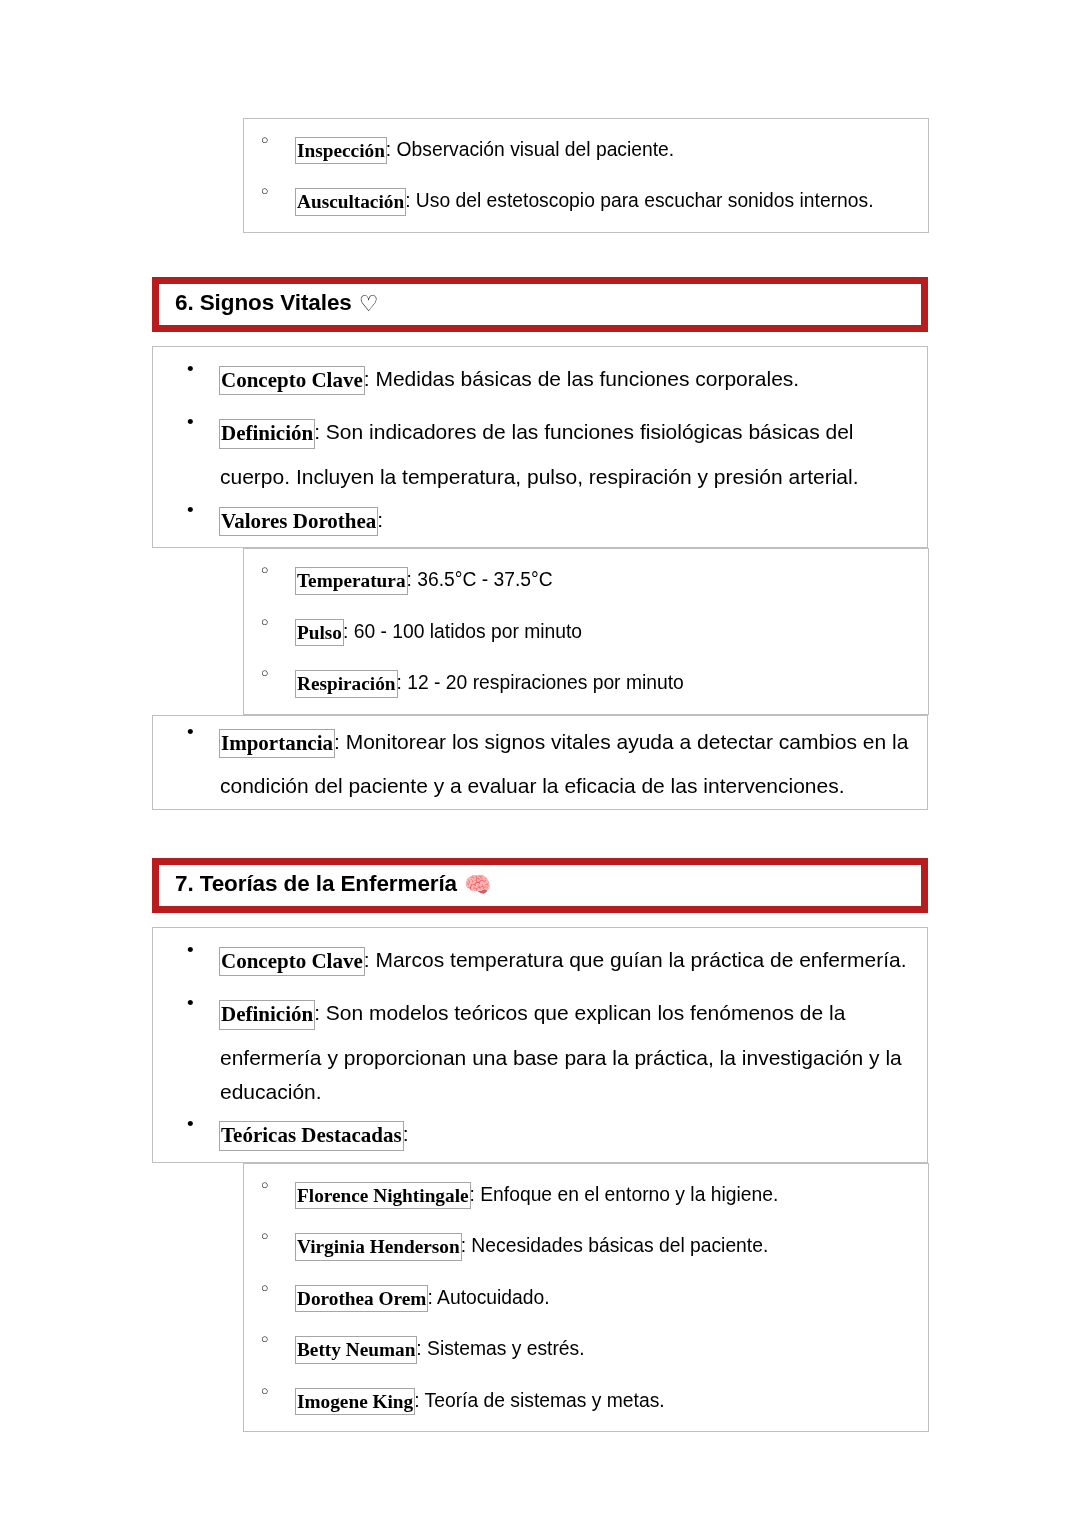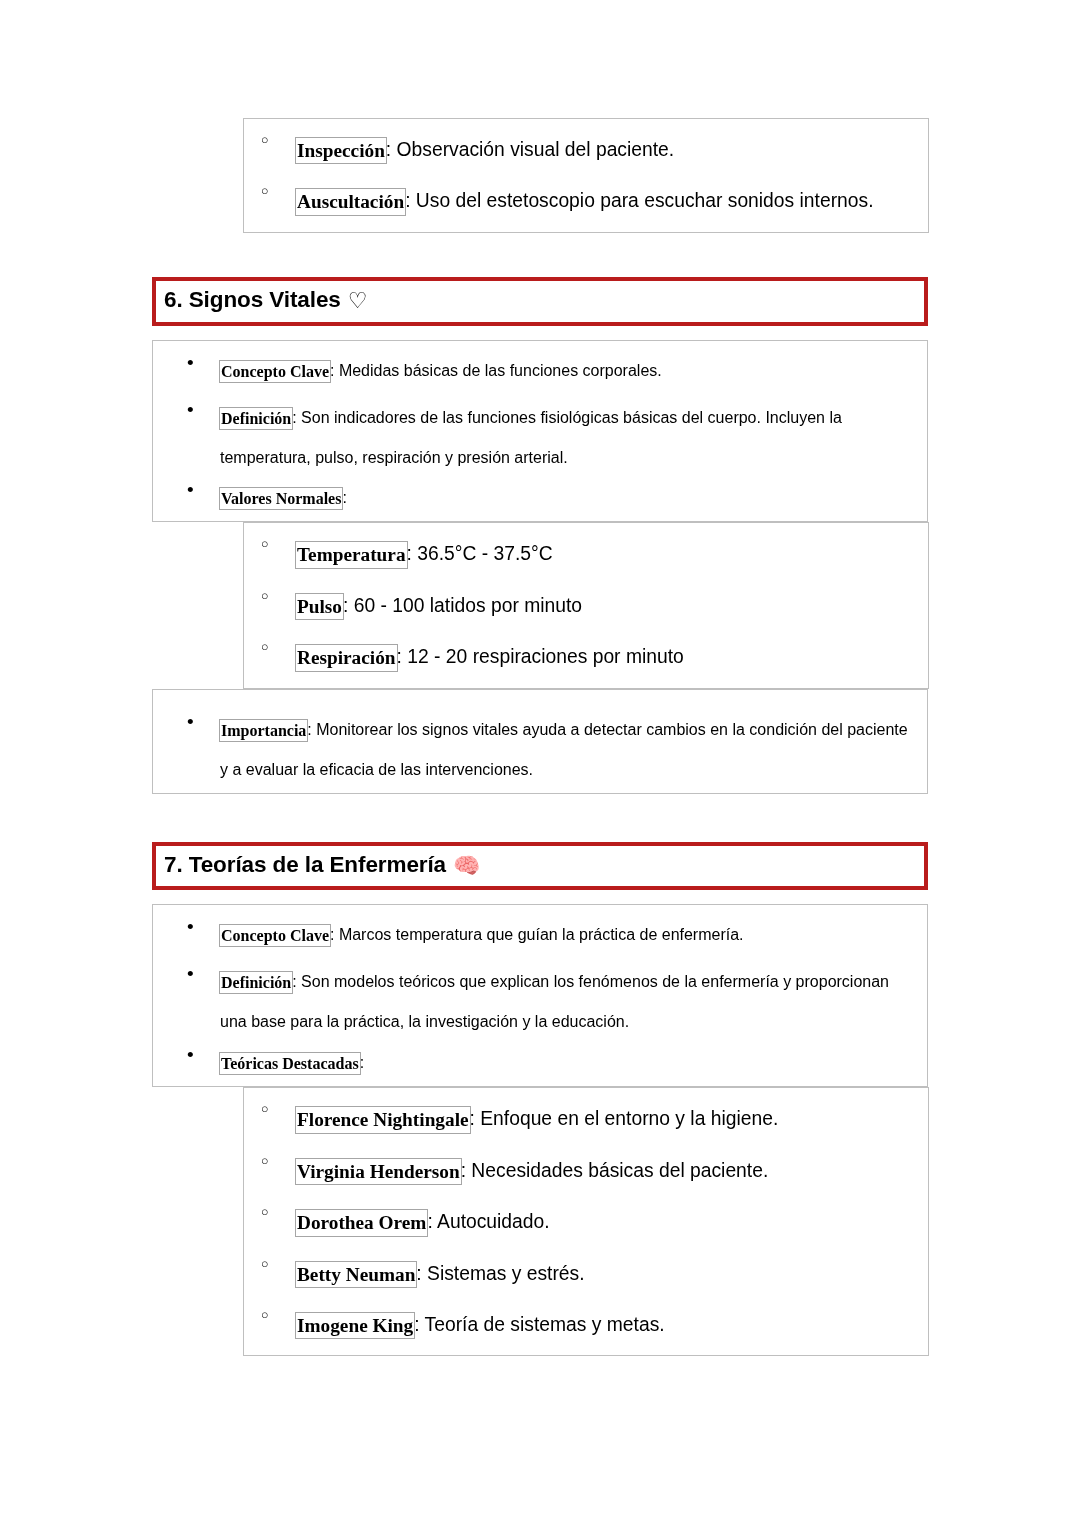--- a/index.html
+++ b/index.html
@@ -19,24 +19,24 @@
   .page {
     position: relative;
     width: 1080px;
     height: 1527px;
     box-sizing: border-box;
     padding: 118px 152px 0 152px;
   }
 
   
   .section-header {
-    border: 4px solid #b91c1c;
+    border: 7px solid #b91c1c;
     box-sizing: border-box;
     width: 776px;
-    padding: 6px 8px 8px 8px;
+    padding: 6px 8px 8px 16px;
     font-size: 22.5px;
     font-weight: bold;
     line-height: 1.12;
     letter-spacing: -0.1px;
     white-space: nowrap;
   }
   .section-header .sec-icon {
     font-family: "DejaVu Sans", sans-serif;
     font-weight: normal;
     font-size: 22px;
@@ -46,21 +46,21 @@
 
   
   ul.lvl1 {
     list-style: none;
     margin: 0;
     padding: 0;
   }
   ul.lvl1 > li {
     position: relative;
     padding: 0 10px 0 67px;
-    font-size: 16px;
+    font-size: 21px;
     line-height: 33.6px;
   }
   ul.lvl1 > li::before {
     content: "\2022";
     position: absolute;
     left: 34px;
     top: -1px;
     font-size: 19px;
     line-height: 33.6px;
   }
@@ -100,21 +100,21 @@
 
   
   .list-box {
     border: 1px solid #bfbfbf;
     box-sizing: border-box;
     width: 776px;
     padding: 6px 0 6px 0;
     background: #ffffff;
   }
   .list-box.nopad-bottom { padding-bottom: 0; }
-  .list-box.nopad-top    { padding-top: 16px; }
+  .list-box.nopad-top    { padding-top: 0; }
 
   
   .term {
     font-weight: bold;
     display: inline-block;
     border: 1px solid #a6a6a6;
     padding: 0 1px;
     margin: 12px -1px;
     line-height: 1.32;
     position: relative;
@@ -153,21 +153,21 @@
 
   <div class="list-box nopad-bottom">
     <ul class="lvl1">
       <li>
         <span class="term">Concepto Clave</span><span>:</span><span> Medidas básicas de las funciones corporales.</span>
       </li>
       <li>
         <span class="term">Definición</span><span>:</span><span> Son indicadores de las funciones fisiológicas básicas del cuerpo. Incluyen la temperatura, pulso, respiración y presión arterial.</span>
       </li>
       <li>
-        <span class="term">Valores Normales</span><span>:</span><span></span>
+        <span class="term">Valores Dorothea</span><span>:</span><span></span>
       </li>
     </ul>
   </div>
 
   <div class="sublist-box">
     <ul class="lvl2">
       <li>
         <span class="term">Temperatura</span><span>:</span><span> 36.5°C - 37.5°C</span>
       </li>
       <li>

